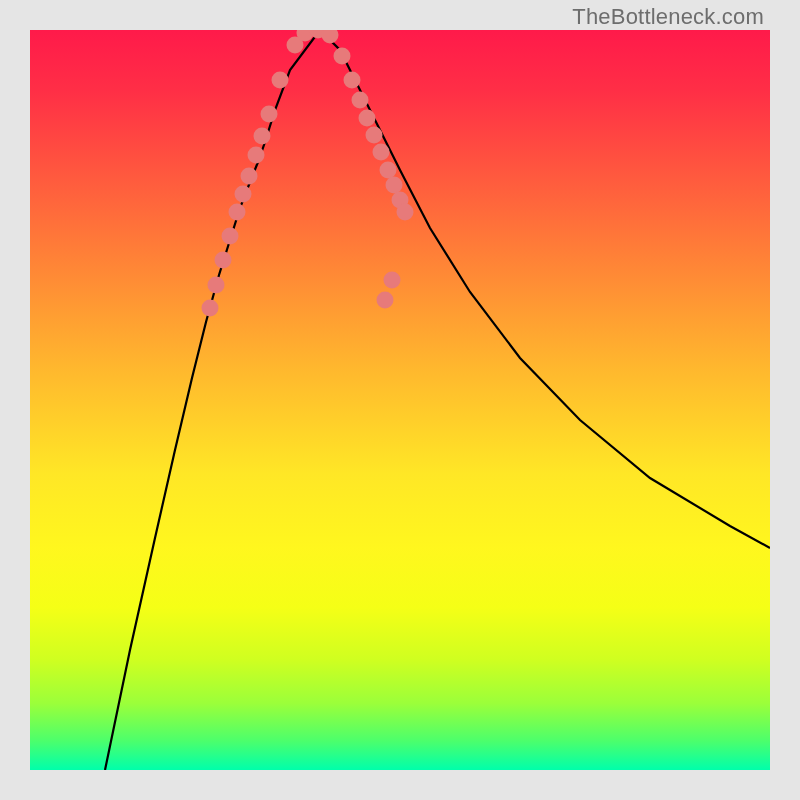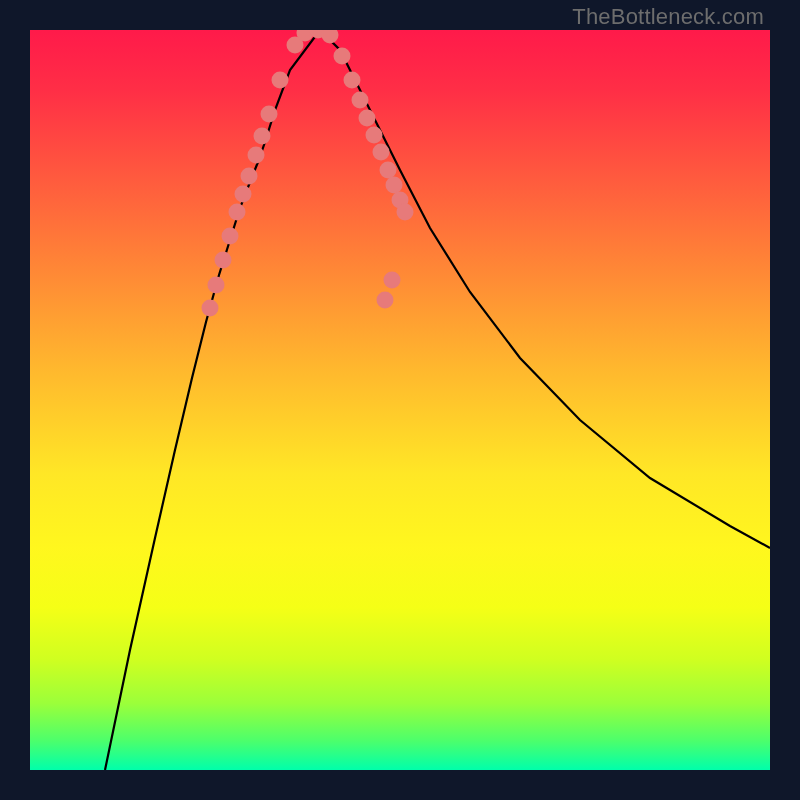--- a/index.html
+++ b/index.html
@@ -1,21 +1,21 @@
 <!DOCTYPE html>
 <html><head>
 <meta charset="utf-8">
 <style>
   * { margin: 0; padding: 0; box-sizing: border-box; }
   html, body { width: 800px; height: 800px; overflow: hidden; background: #000; }
   .container {
     width: 800px;
     height: 800px;
     position: relative;
-    background: #0f172a;
+    background: #e5e5e5;
   }
   .plot-area {
     position: absolute;
     left: 30px;
     top: 30px;
     width: 740px;
     height: 740px;
     background: linear-gradient(to bottom,
       #ff1a4a 0%,
       #ff2e46 8%,

